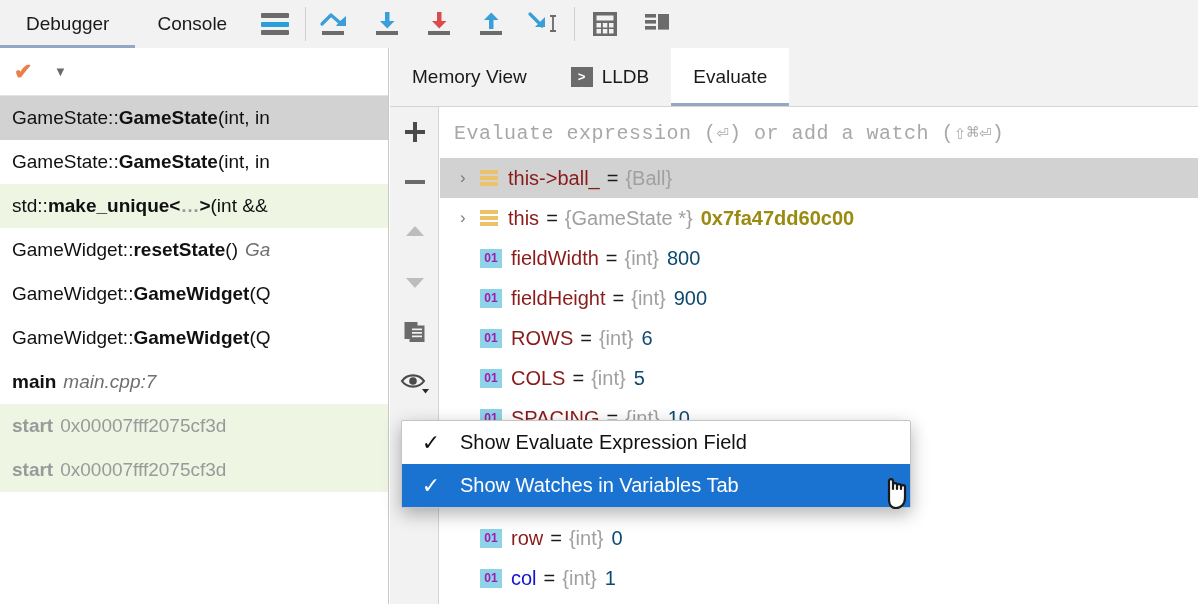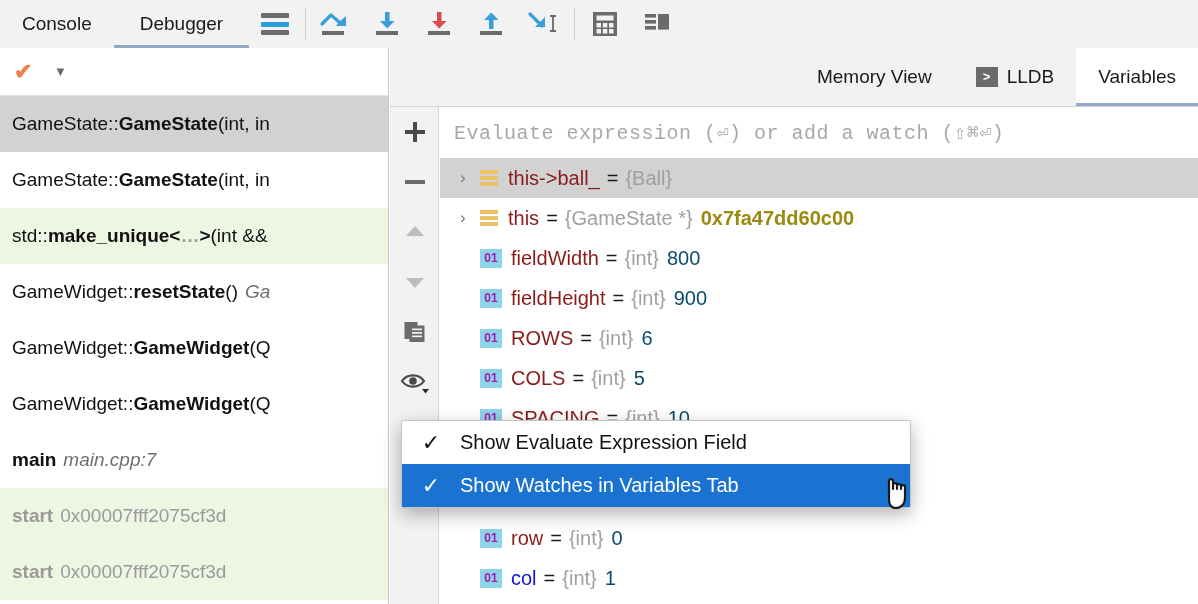--- a/index.html
+++ b/index.html
@@ -52,40 +52,40 @@
   }
   .thread-row {
     height: 48px; display: flex; align-items: center; padding-left: 14px;
     background: #fff; border-bottom: 1px solid #e3e3e3;
   }
   .thread-check { width: 26px; font-size: 22px; color: #e8804a; font-weight: bold; }
   .thread-label { font-size: 20px; color: #1a1a1a; margin-left: 4px; white-space: nowrap; }
   .thread-caret { margin-left: 14px; color: #6b6b6b; font-size: 13px; }
 
   .frame-row {
-    height: 56px; display: flex; align-items: center; padding-left: 12px;
+    height: 44px; display: flex; align-items: center; padding-left: 12px;
     font-size: 19px; color: #111; white-space: nowrap; overflow: hidden;
     cursor: default;
   }
   .frame-row.selected { background: #d2d2d2; }
   .frame-row.lib { background: #eef5e3; }
   .frame-row b { font-weight: bold; }
   .frame-row .dim { color: #9a9a9a; }
   .frame-row .loc { color: #6f6f6f; font-style: italic; margin-left: 7px; }
   .frame-row .addr { color: #9a9a9a; margin-left: 7px; }
   .frame-row .gname { color: #9a9a9a; font-weight: bold; }
 
   
   .right {
     position: absolute; left: 390px; top: 48px; width: 808px; height: 556px;
     background: #ffffff;
   }
   .vtabs {
     height: 59px; background: #f2f2f2; border-bottom: 1px solid #d4d4d4;
-    display: flex; align-items: stretch; justify-content: flex-end;
+    display: flex; align-items: stretch;
   }
   .vtab {
     display: flex; align-items: center; padding: 0 22px; font-size: 19px;
     color: #1a1a1a; position: relative; cursor: default;
   }
   .vtab.active { background: #ffffff; }
   .vtab.active::after {
     content: ""; position: absolute; left: 0; right: 0; bottom: 0;
     height: 3px; background: #94a7c4;
   }
@@ -166,22 +166,22 @@
     pointer-events: none;
   }
 </style>
 </head>
 <body>
 
 <div id="app">
 
   <div class="toolbar">
     <div class="toolbar-tabs">
+      <div class="ttab first active">Debugger</div>
       <div class="ttab">Console</div>
-      <div class="ttab first active">Debugger</div>
     </div>
 
     <div class="tbtn">
       <span class="ham">
         <i></i>
           <i class="hl"></i>
           <i></i>
       </span>
     </div>
 
@@ -309,21 +309,21 @@
   </div>
 
   <div class="right">
 
     <div class="vtabs">
       <div class="vtab">Memory View</div>
       <div class="vtab">
         <span class="lldb-icon">&gt;</span>
         <span>LLDB</span>
       </div>
-      <div class="vtab active">Variables</div>
+      <div class="vtab active">Evaluate</div>
     </div>
 
     <div class="gutter">
       <div class="gbtn">
         <svg width="26" height="26" viewBox="0 0 26 26">
           <rect x="11" y="3" width="4" height="20" fill="#4a4a4a"></rect>
           <rect x="3" y="11" width="20" height="4" fill="#4a4a4a"></rect>
         </svg>
       </div>
       <div class="gbtn">

